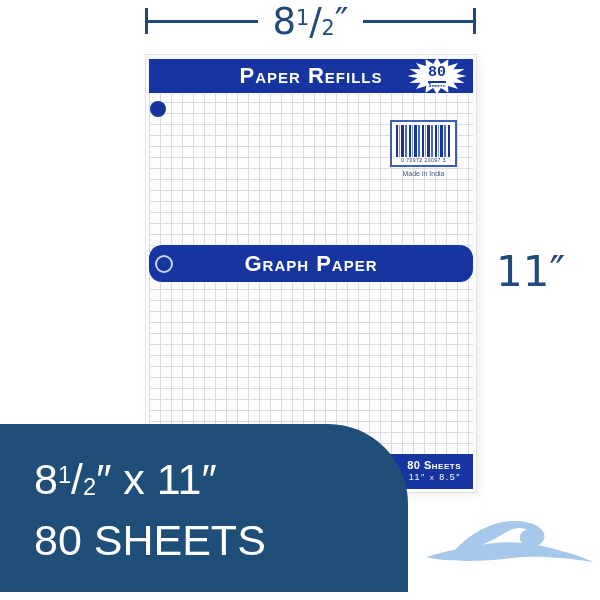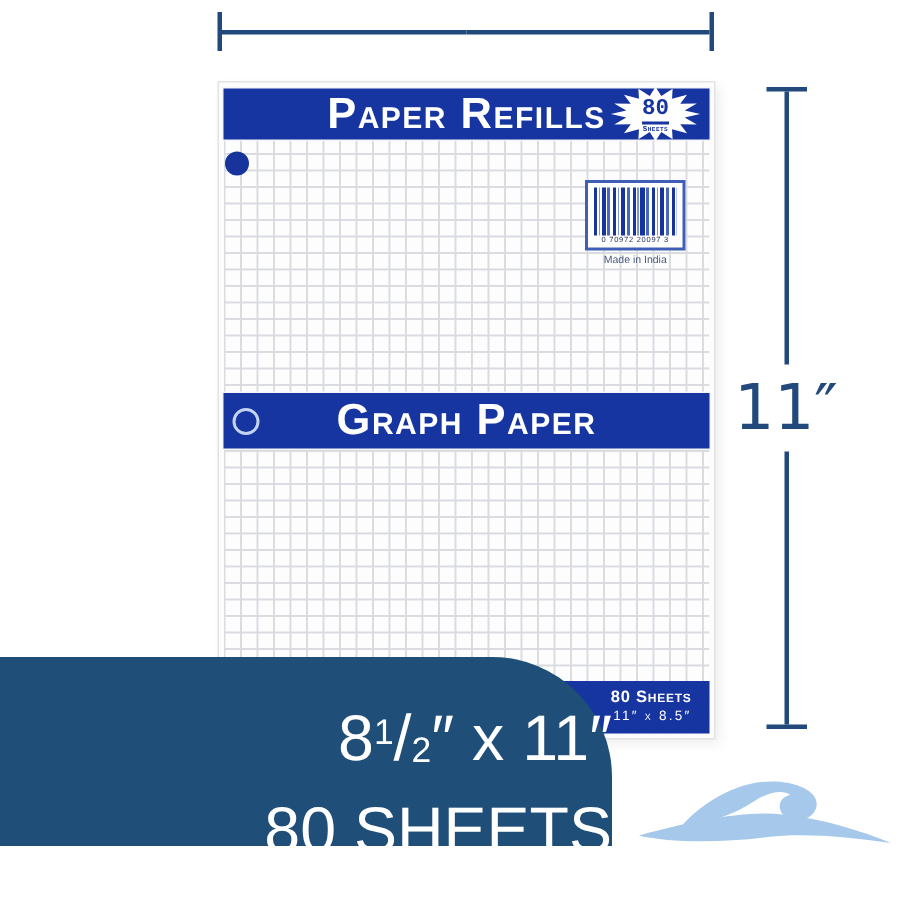--- a/index.html
+++ b/index.html
@@ -18,21 +18,21 @@
   .top-dim .dline { flex:1; height:3px; background:#21497b; }
   .dim-label {
     font-family:"DejaVu Sans", sans-serif;
     font-size:37px; margin:0 14px; white-space:nowrap; line-height:1;
   }
   .dim-label sup { font-size:.56em; vertical-align:.45em; }
   .dim-label sub { font-size:.56em; vertical-align:-.05em; }
 
   .side-dim {
     position:absolute; left:496px; top:58px; width:56px; height:428px;
-    display:flex; flex-direction:column; align-items:center; color:#21497b;
+    display:flex; align-items:center; color:#21497b;
   }
   .side-dim .cap { height:3px; width:27px; background:#21497b; }
   .side-dim .vline { flex:1; width:3px; background:#21497b; }
   .side-dim .dim-label { margin:8px 0; font-size:42px; }
 
   
   .package {
     position:absolute; left:146px; top:55px; width:330px; height:437px;
     box-sizing:border-box; border:3px solid #fcfcfc;
     background-color:#fdfdfe;
@@ -42,24 +42,24 @@
     background-size:11px 11px;
     background-clip:padding-box;
     box-shadow:0 0 0 1px #e3e3e3, 3px 3px 8px rgba(0,0,0,.08);
   }
   .banner {
     position:absolute; left:0; right:0; background:#1635a0;
     display:flex; align-items:center; justify-content:center;
     box-shadow:0 0 0 1px #f4f5fb;
   }
   .banner-top { top:1px; height:34px; }
-  .banner-mid { top:204px; height:37px; }
+  .banner-mid { top:187px; height:37px;border-radius:13px; }
   .banner-text {
     color:#ffffff; font-weight:bold; font-variant:small-caps;
-    font-size:29px; letter-spacing:1px; line-height:1;
+    font-size:22px; letter-spacing:1px; line-height:1;
   }
   .badge { position:absolute; top:50%; transform:translateY(-50%);
     display:flex; align-items:center; justify-content:center;font-family:Liberation Mono, monospace; }
   .badge-top { right:5px; width:62px; height:38px; }
   .badge-mid { right:3px; width:66px; height:42px; }
   .badge svg { position:absolute; left:0; top:0; width:100%; height:100%; }
   .badge-content { position:relative; text-align:center; color:#1635a0; line-height:1; }
   .badge-big { display:inline-block; font-weight:bold; font-size:15px; }
   .badge-big.u { border-bottom:2px solid #1635a0; padding-bottom:1px; }
   .badge-small { display:block; font-size:5px; font-weight:bold;
@@ -95,40 +95,41 @@
     background:#1635a0; color:#ffffff; text-align:right;
     box-sizing:border-box; padding:5px 12px 0 0;
   }
   .strip-line1 { font-size:11px; font-weight:bold; font-variant:small-caps;
     letter-spacing:.5px; line-height:13px; }
   .strip-line2 { font-size:9px; font-variant:small-caps;
     letter-spacing:1.5px; line-height:11px; }
 
   
   .info-box {
-    position:absolute; left:0; top:438px; width:408px; height:126px;
+    position:absolute; left:0; top:424px; width:408px; height:168px;
     box-sizing:border-box; background:#1f4e78; border-radius:0 80px 0 0;
-    color:#ffffff; padding:25px 0 0 34px;text-align:right;
+    color:#ffffff; padding:25px 0 0 34px;
   }
   .info-line { font-size:43px; line-height:53px; font-weight:400; white-space:nowrap; }
   .info-line sup { font-size:.55em; vertical-align:.45em; }
   .info-line sub { font-size:.55em; vertical-align:-.05em; }
 
   
   .wave { position:absolute; left:424px; top:517px; width:172px; height:62px; }
   .wave path { fill:#a6c8ea; }
 </style>
 </head>
 <body>
 
 <div>
 
   <div class="top-dim">
     <span class="cap"></span>
     <span class="dline"></span>
+    <span class="dim-label"><span>8</span><sup>1</sup><span>/</span><sub>2</sub><span>″</span></span>
     <span class="dline"></span>
     <span class="cap"></span>
   </div>
 
   <div class="side-dim">
     <span class="cap"></span>
     <span class="vline"></span>
     <span class="dim-label">11″</span>
     <span class="vline"></span>
     <span class="cap"></span>

